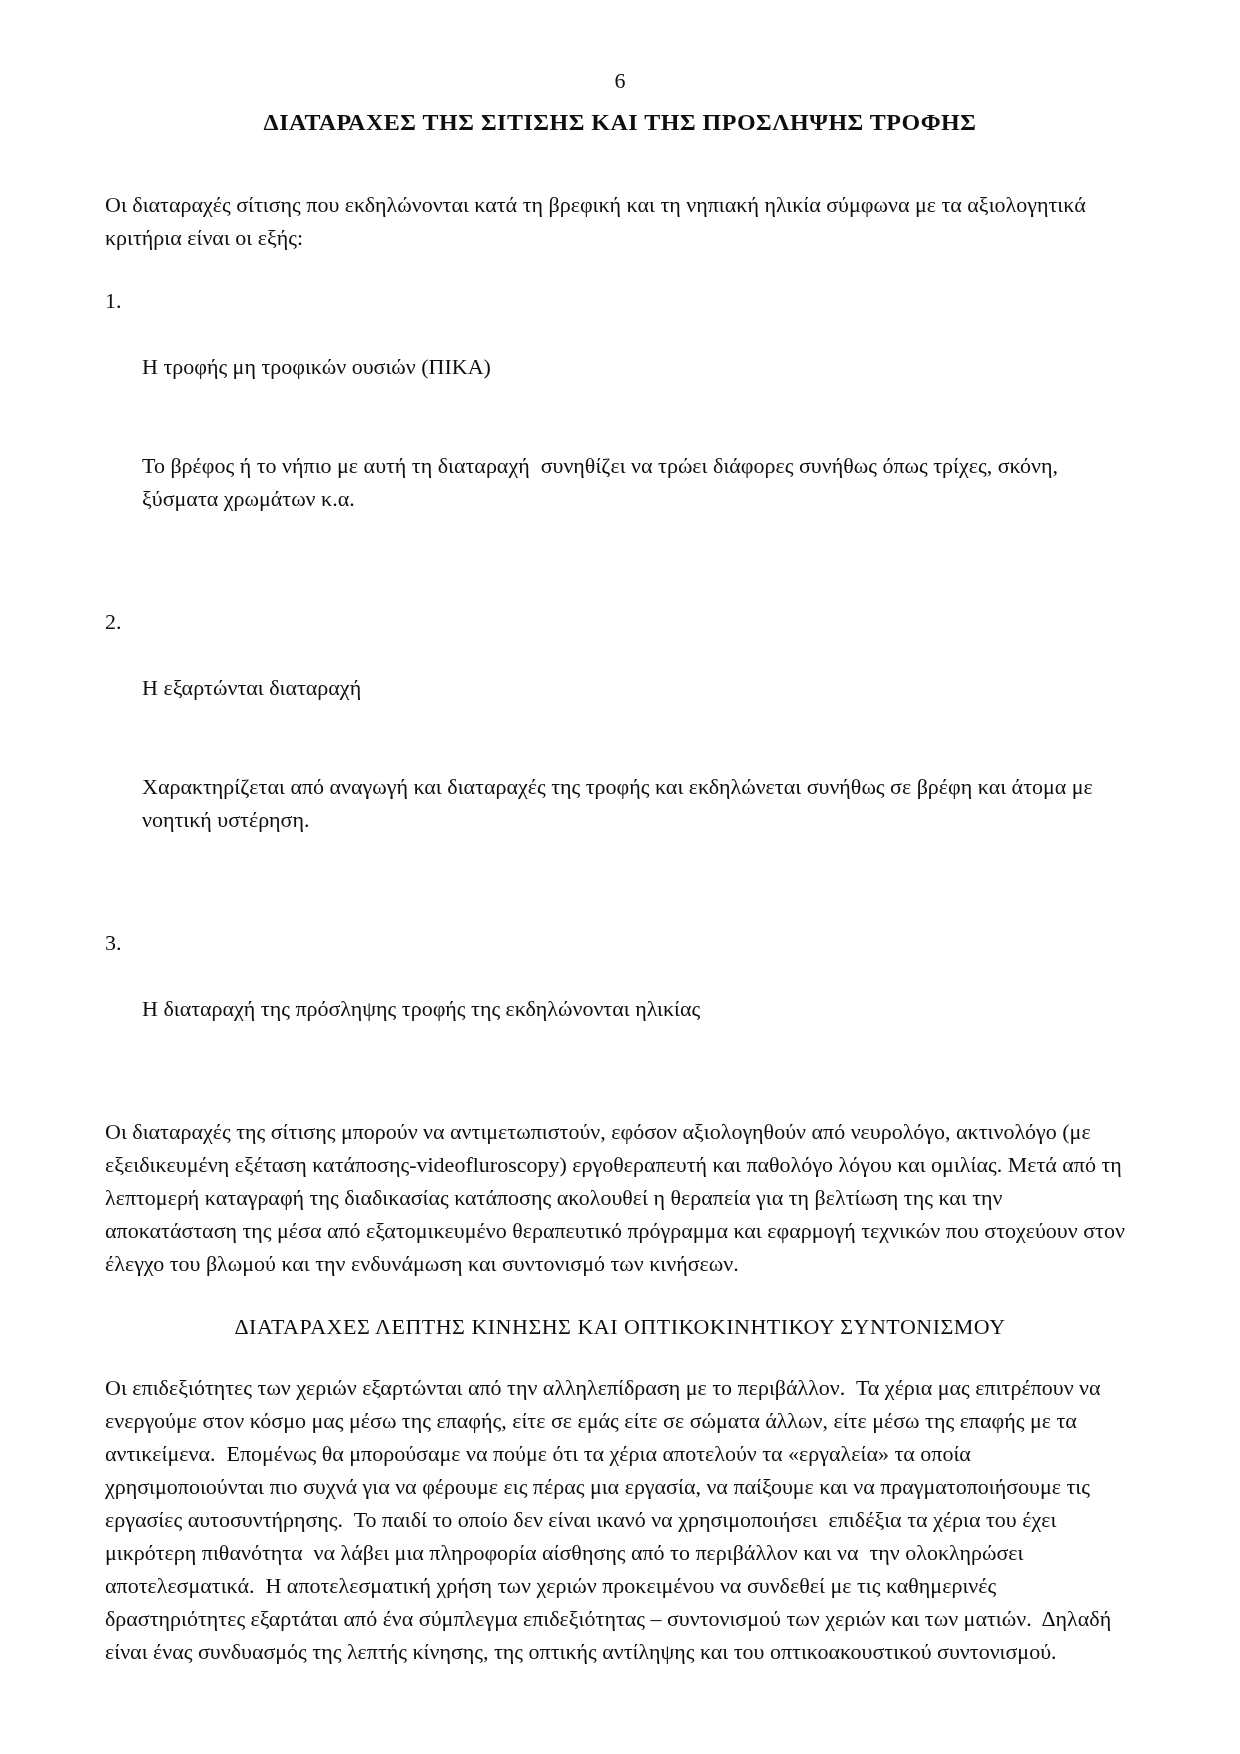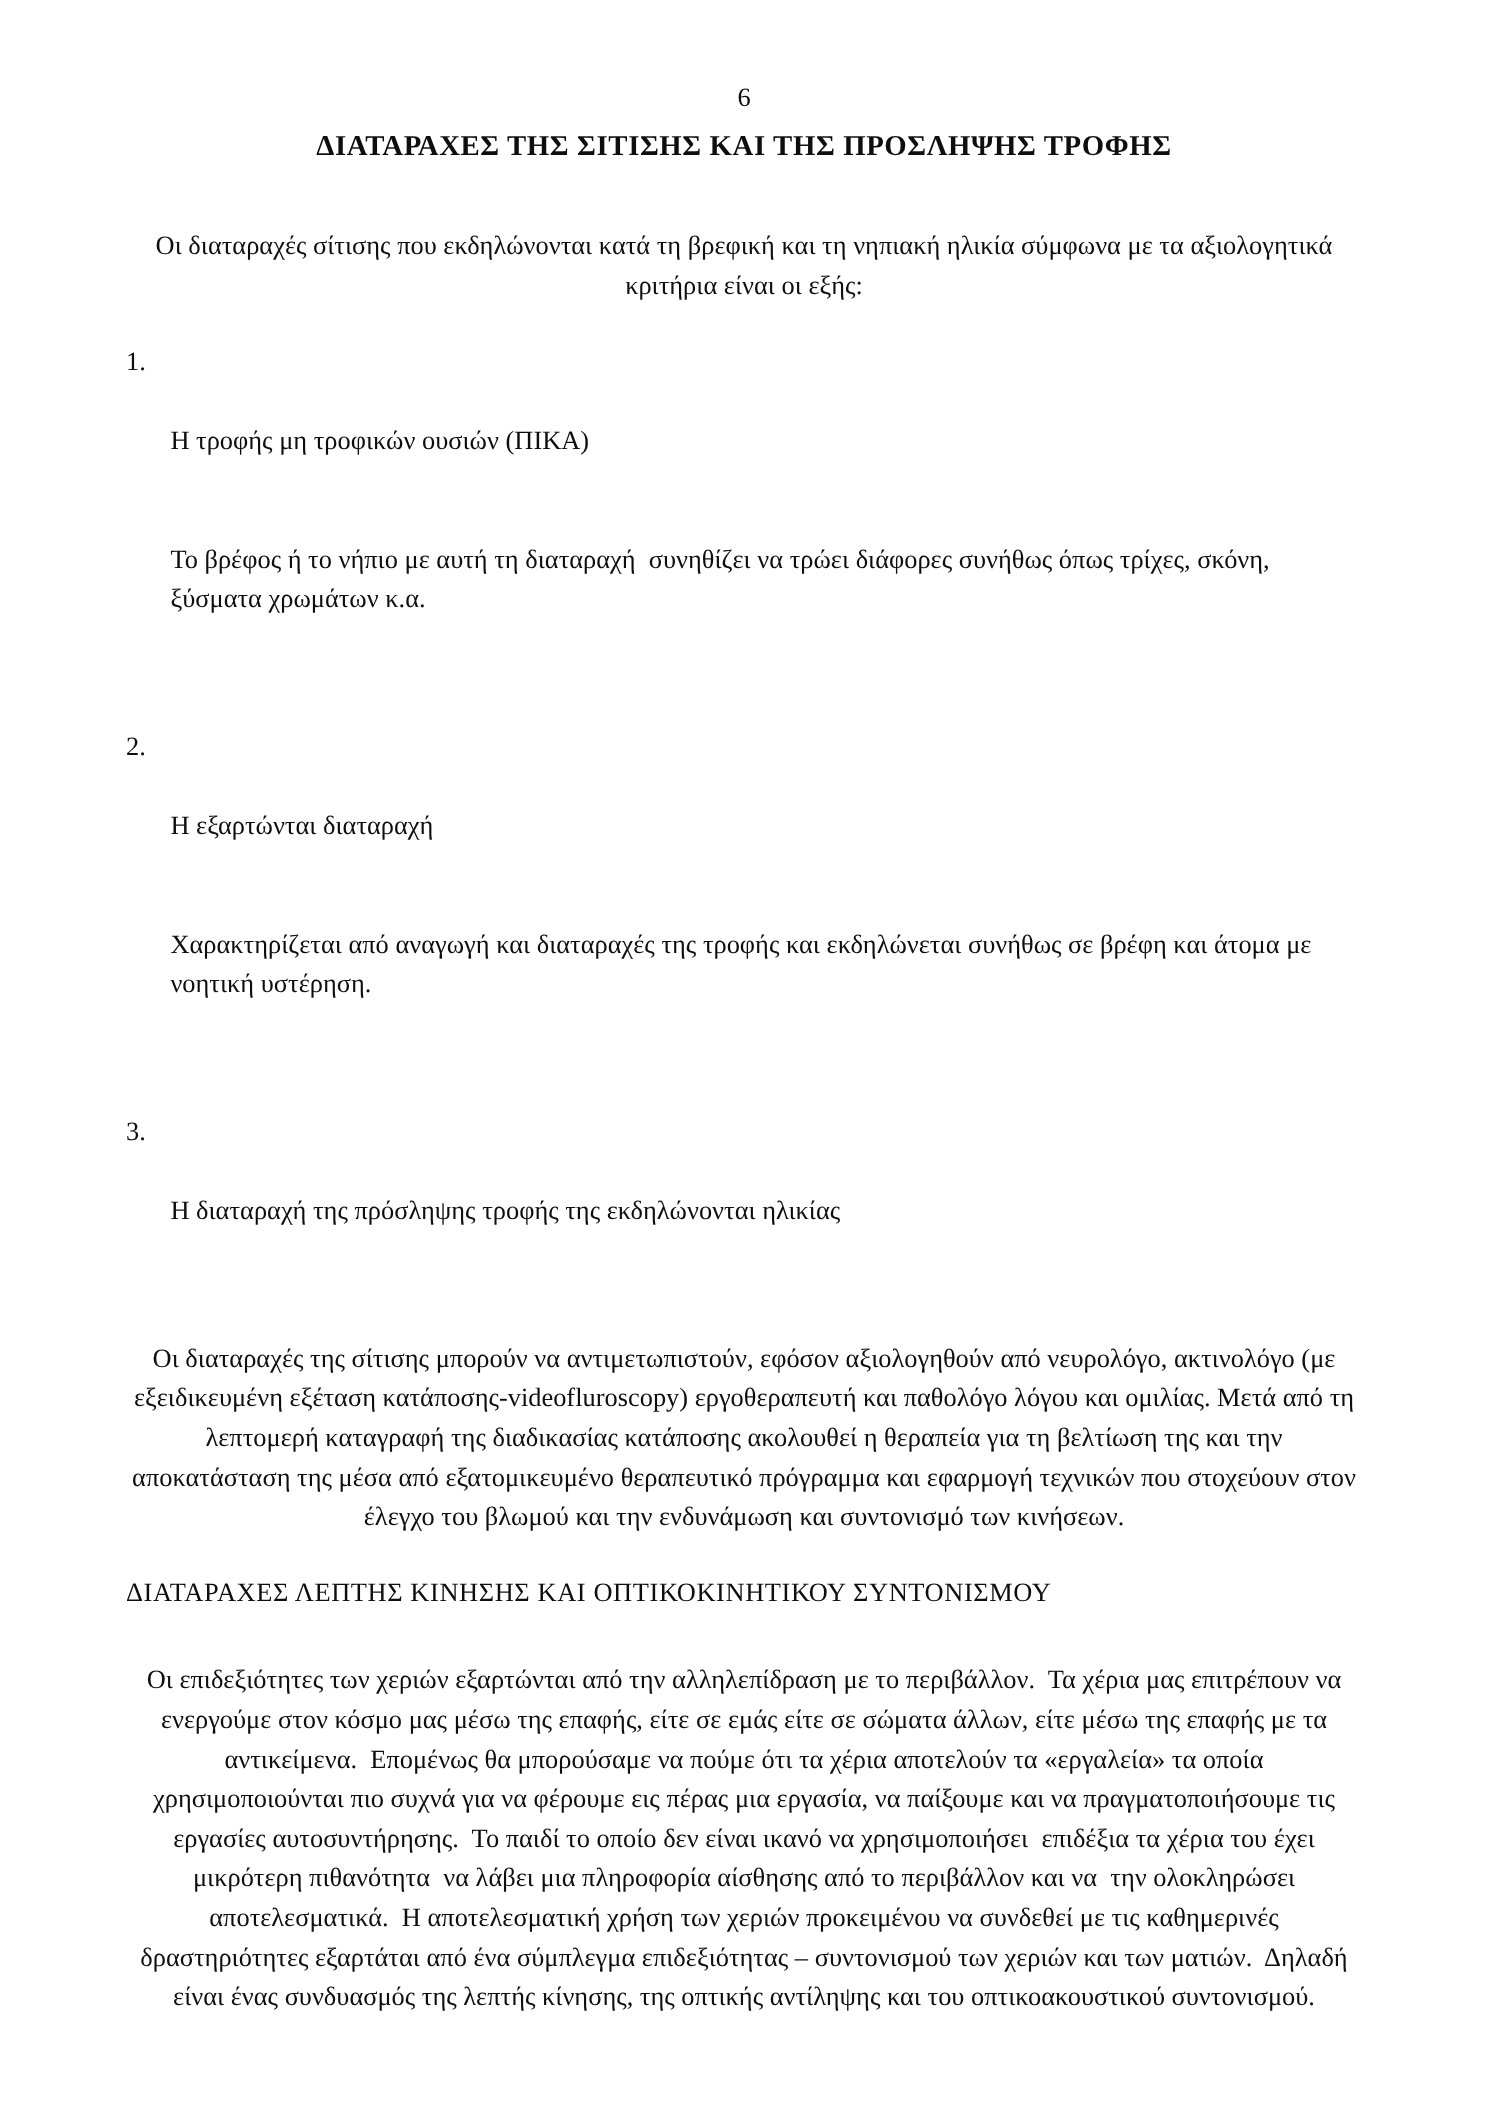--- a/index.html
+++ b/index.html
@@ -30,27 +30,27 @@
   .doc-title {
     font-size: 24px;
     font-weight: bold;
     text-align: center;
     margin: 0 0 49px 0;
     letter-spacing: 0.5px;
   }
   .doc-subtitle {
     font-size: 22px;
     font-weight: normal;
-    margin: 0 0 40px 0;
+    text-align: center;
+    margin: 0 0 28px 0;
     letter-spacing: 0.5px;
   }
   .para {
     margin: 0 0 30px 0;
     white-space: pre-wrap;
-    text-align: center;
   }
   .para:last-child { margin-bottom: 0; }
   .disorder-list {
     margin: 0 0 6px 0;
   }
   .list-item {
     display: flex;
     margin: 0 0 24px 0;
   }
   .list-item .num {

